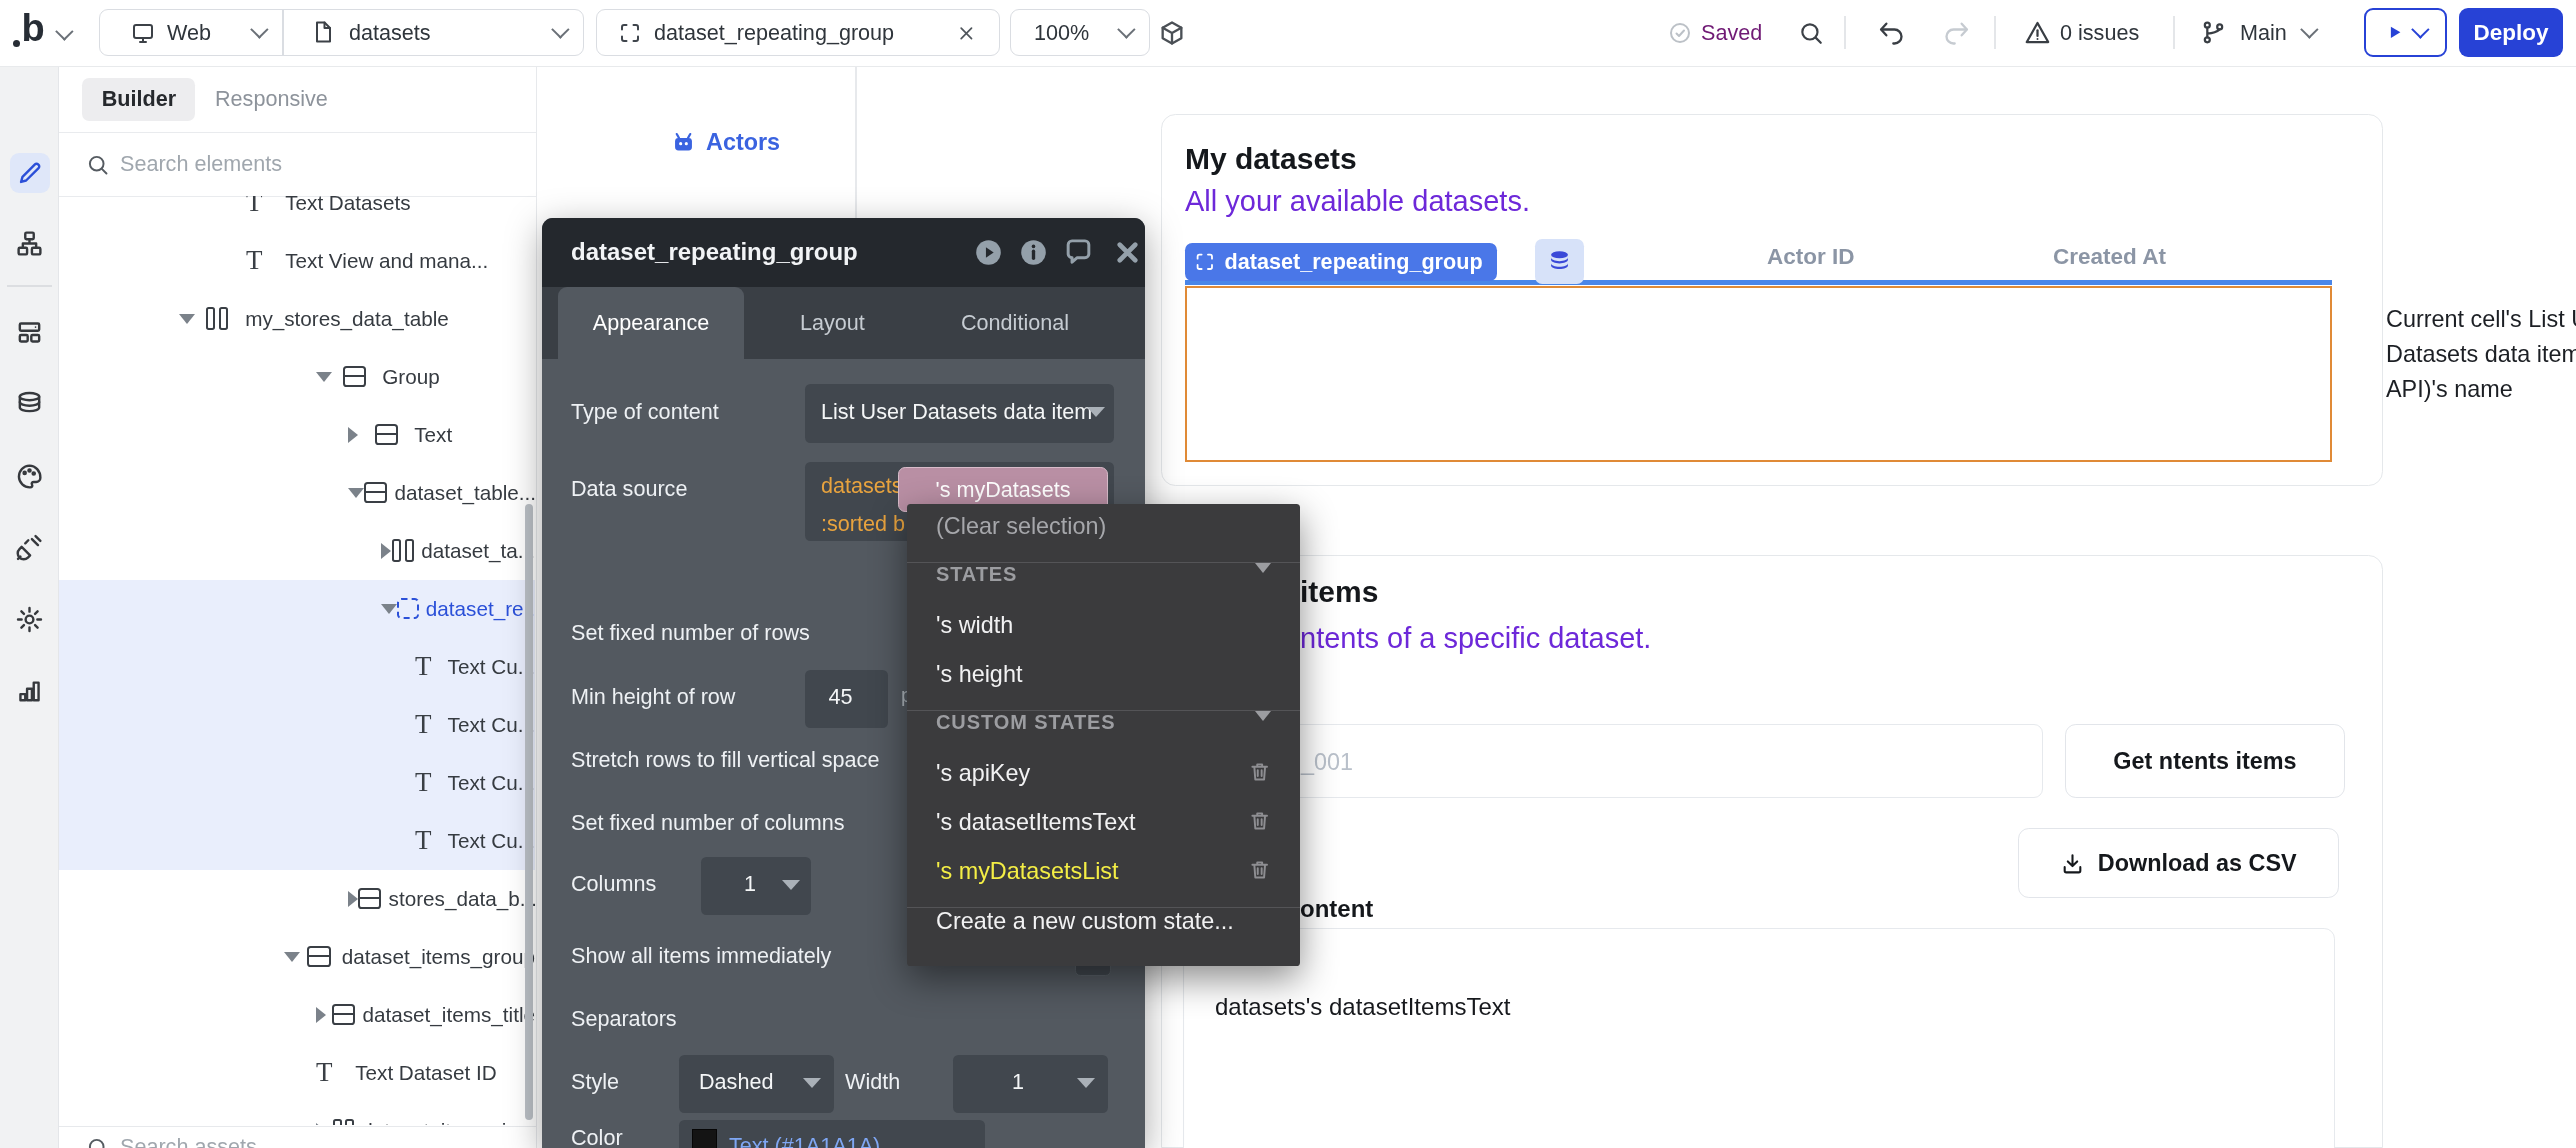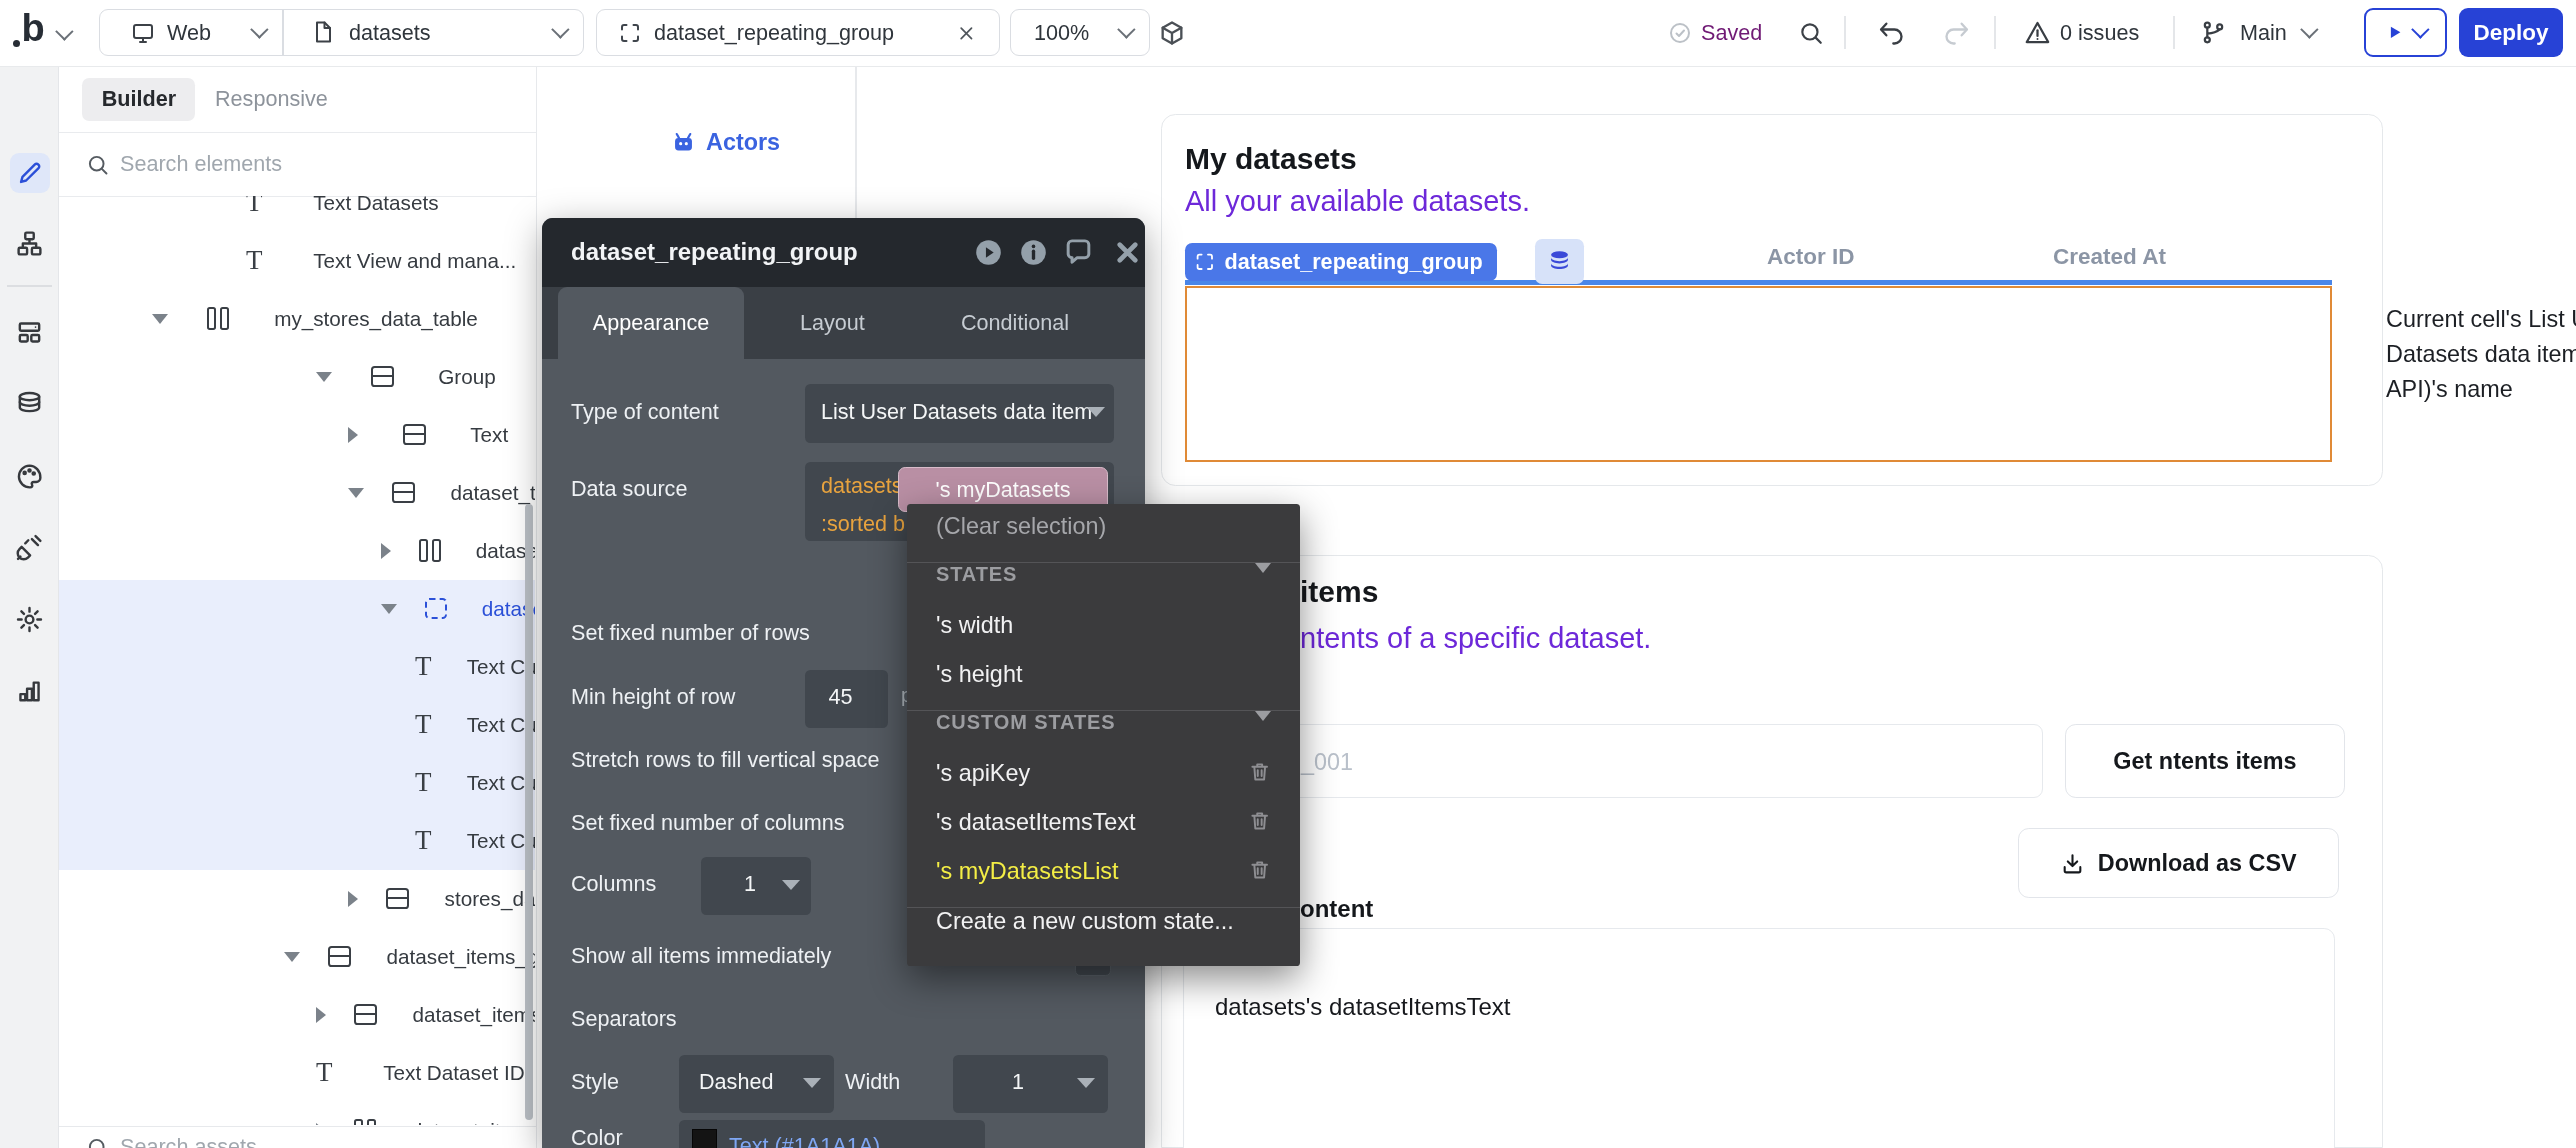--- a/index.html
+++ b/index.html
@@ -36,21 +36,21 @@
   #epanel{position:absolute;left:59px;top:66px;width:478px;height:1083px;background:#fff;
           border-right:1.8px solid #e7e9ec;box-sizing:border-box;z-index:30;}
   #ep-tabs{position:absolute;left:0;top:0;width:100%;height:67px;border-bottom:1.8px solid #e9ebee;box-sizing:border-box;}
   #tab-builder{position:absolute;left:23.4px;top:11.7px;width:113px;height:43px;background:#ededef;border-radius:7.2px;
                display:flex;align-items:center;justify-content:center;font-size:21.6px;font-weight:600;color:#26292d;}
   #tab-responsive{position:absolute;left:156px;top:11.7px;height:43px;display:flex;align-items:center;font-size:21.6px;color:#8d939b;}
   #ep-search{position:absolute;left:0;top:67px;width:100%;height:64px;border-bottom:1.8px solid #e9ebee;box-sizing:border-box;}
   .search-ph{position:absolute;left:61px;top:18px;font-size:21.6px;color:#a0a7ae;}
   #tree-viewport{position:absolute;left:0;top:130px;width:476px;height:929px;overflow:hidden;}
   #tree{margin-top:-22.5px;}
-  .trow{height:58px;display:flex;align-items:center;font-size:20.7px;color:#363b41;gap:28px;}
+  .trow{height:58px;display:flex;align-items:center;font-size:20.7px;color:#363b41;}
   .trow.hl{background:#e9eefc;}
   .tlabel{margin-left:7.2px;white-space:nowrap;}
   .tlabel.sel{color:#2b50d8;}
   .caret{width:27px;display:flex;align-items:center;justify-content:flex-start;}
   .caret::before{content:"";display:block;}
   .caret.down::before{border-left:8px solid transparent;border-right:8px solid transparent;border-top:10.8px solid #7b828a;}
   .caret.right::before{border-top:8px solid transparent;border-bottom:8px solid transparent;border-left:10.8px solid #7b828a;}
   .ticon{width:32px;display:flex;align-items:center;justify-content:flex-start;}
   .ic-text::before{content:"T";font-family:"Liberation Serif","DejaVu Serif",serif;font-size:27px;color:#3a3f45;line-height:1;}
   .ic-rows{width:23.4px;height:21.6px;border:2.2px solid #3a3f45;border-radius:3.6px;box-sizing:border-box;position:relative;}
@@ -272,21 +272,21 @@
           </div>
 
           <div class="trow" style="padding-left: 187px;">
 
             <span class="ticon">
               <span class="ic-text"></span>
             </span>
             <span class="tlabel">Text View and mana...</span>
           </div>
 
-          <div class="trow" style="padding-left: 93px;">
+          <div class="trow" style="padding-left: 120px;">
             <span class="caret down"></span>
             <span class="ticon">
               <span class="ic-cols"></span>
             </span>
             <span class="tlabel">my_stores_data_table</span>
           </div>
 
           <div class="trow" style="padding-left: 257px;">
             <span class="caret down"></span>
             <span class="ticon">

